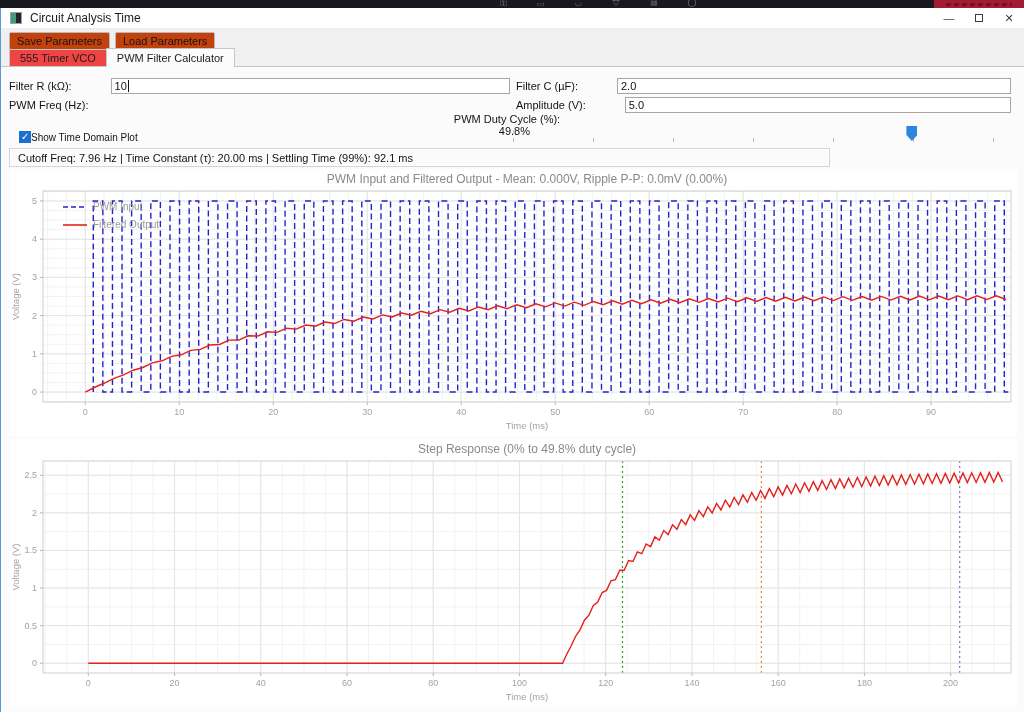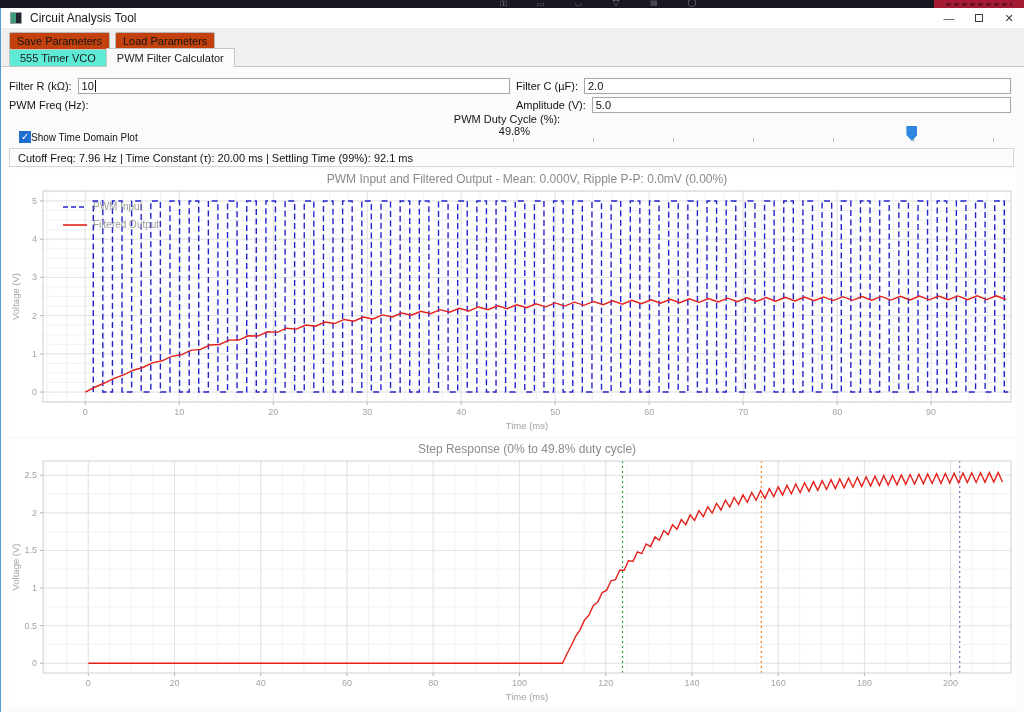--- a/index.html
+++ b/index.html
@@ -32,27 +32,27 @@
   .win-btn .sq { width:8px; height:8px; border:1px solid #3c3c3c; display:block; }
 
   .toolbar { position:absolute; top:22px; left:0; right:0; height:21px; display:flex;
     align-items:center; gap:5px; padding-left:8px; }
   .tool-btn { font-size:11px; color:#161616; background:#c2410c; border:1px solid #b9b9b9;
     border-radius:2px; padding:2px 7px; line-height:12px; }
 
   .tabbar { position:absolute; top:42px; left:0; right:0; height:17px; padding-left:8px;
     display:flex; align-items:flex-end; }
   .tab { font-size:11px; color:#1d1d1d; padding:2px 10px 3px 10px; border:1px solid #c6c6c6;
-    border-bottom:none; background:#5eead4; margin-right:-1px; }
+    border-bottom:none; background:#ef4444; margin-right:-1px; }
   .tab.active { background:#fbfbfb; position:relative; z-index:2; padding-top:3px; }
 
   .panel { position:absolute; top:58px; left:0; width:1024px; height:646px;
     background:#fbfbfb; border-top:1px solid #c6c6c6; }
 
-  .form-row { position:absolute; height:20px; display:flex; align-items:center; }
+  .form-row { position:absolute; height:20px; display:flex; align-items:center;gap:33px; }
   .f-label { font-size:11px; color:#131313; white-space:nowrap; margin-right:6px; }
   .f-input { flex:1; height:16px; font-size:11px; font-family:"Liberation Sans",sans-serif;
     border:1px solid #a6a6a6; background:#ffffff; padding:0 3px; color:#111; }
   .input-wrap { position:relative; flex:1; display:flex; }
   .caret { position:absolute; left:17px; top:2px; width:1px; height:12px; background:#111; }
 
   .slider-row { position:absolute; top:46px; left:8px; width:1002px; height:20px;
     display:flex; align-items:center;flex-direction:column; }
   .slider-track-zone { position:relative; flex:1; height:20px; margin-left:6px; }
   .groove { position:absolute; left:0; right:44px; top:5px; height:4px;
@@ -63,21 +63,21 @@
     clip-path:polygon(0 0,100% 0,100% 60%,50% 100%,0 60%); }
   .slider-val { width:40px; text-align:right; font-size:11px; color:#131313; }
 
   .check-row { position:absolute; top:64px; left:18px; display:flex; align-items:center; }
   .checkbox { width:12px; height:12px; border:1px solid #777; background:#fff; position:relative; }
   .checkbox.checked { background:#1f6fd0; border-color:#1f6fd0; }
   .checkbox.checked::after { content:"✓"; position:absolute; left:1px; top:-1px;
     color:#fff; font-size:10px; }
   .check-label { font-size:10px; color:#131313; }
 
-  .status-frame { position:absolute; top:81px; left:8px; width:1005px; height:19px;
+  .status-frame { position:absolute; top:81px; left:8px; width:821px; height:19px;
     border:1px solid #d4d4d4; box-shadow:inset 0 0 0 1px #fff; background:#fbfbfb;
     display:flex; align-items:center; }
   .status-text { font-size:11px; color:#131313; margin-left:8px; }
 
   .fig { position:absolute; left:8px; width:1008px; background:#ffffff; }
   #fig1 { top:102px; height:267px; }
   #fig2 { top:372px; height:268px; }
   svg { display:block; }
 
   .bottom-gap { position:absolute; top:641px; left:0; width:1024px; height:5px; background:#fbfbfb; }
@@ -91,21 +91,21 @@
     <div class="bg-icons">⚿ ▭ ◡ ▽ ▦ ◯</div>
     <div class="share-bar">
       <span class="share-bar-marks"></span>
     </div>
   </div>
 
   <div class="window">
 
     <div class="titlebar">
       <span class="app-icon"></span>
-      <span class="title-text">Circuit Analysis Tool</span>
+      <span class="title-text">Circuit Analysis Time</span>
       <div class="win-controls">
         <span class="win-btn">—</span>
         <span class="win-btn">
             <span class="sq"></span>
           </span>
         <span class="win-btn">✕</span>
       </div>
     </div>
 
     <div class="toolbar">

